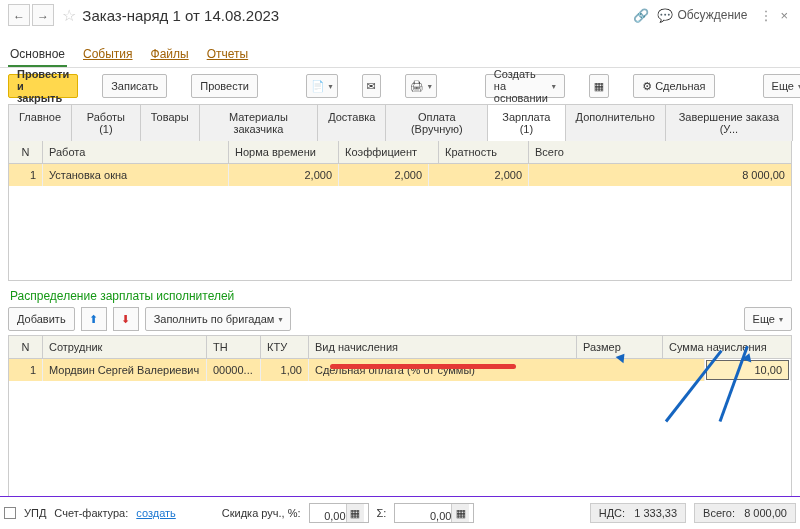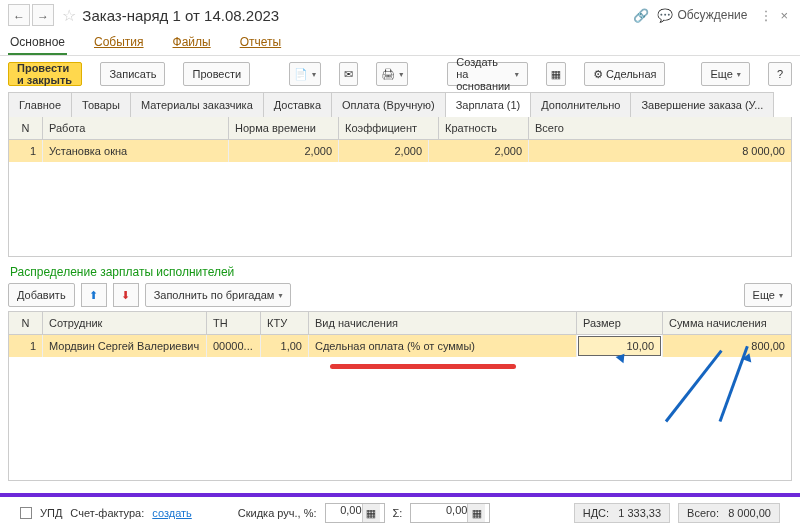--- a/index.html
+++ b/index.html
@@ -3,24 +3,24 @@
 <meta charset="utf-8">
 <style>
   * { box-sizing: border-box; margin: 0; padding: 0; }
   body { font-family: Arial, sans-serif; font-size: 11px; color: #333; background: #fff; width: 800px; height: 529px; overflow: hidden; }
   .titlebar { display: flex; align-items: center; padding: 4px 8px; height: 30px; }
   .nav-btn { width: 22px; height: 22px; border: 1px solid #ccc; background: #fafafa; display: inline-flex; align-items: center; justify-content: center; margin-right: 2px; font-size: 12px; color: #555; }
   .star { color: #ccc; font-size: 16px; margin: 0 6px; }
   .title { font-size: 15px; color: #333; }
   .spacer { flex: 1; }
   .tb-icon { color: #888; margin: 0 4px; font-size: 13px; }
-  .subtabs { display: flex; height: 26px; align-items: flex-end; padding: 0 8px; border-bottom: 1px solid #ddd; gap: 25px; }
+  .subtabs { display: flex; height: 26px; align-items: flex-end; padding: 0 8px; border-bottom: 1px solid #ddd; gap: 14px; margin-top: 12px; }
   .subtab { padding: 4px 2px; border-bottom: 2px solid transparent; color: #a16207; text-decoration: underline; font-size: 12px; }
   .subtab.active { color: #333; font-weight: normal; border-bottom: 2px solid #3a8a3a; text-decoration: none; }
-  .toolbar { display: flex; padding: 6px 8px; gap: 18px; flex-wrap: nowrap; }
+  .toolbar { display: flex; padding: 6px 8px; gap: 24px; flex-wrap: nowrap; }
   .btn { height: 24px; border: 1px solid #bbb; background: #fafafa; padding: 0 8px; display: inline-flex; align-items: center; font-size: 11px; border-radius: 2px; gap: 4px; }
   .btn.yellow { background: #ffd84d; border-color: #e0b000; font-weight: bold; }
   .btn .down { font-size: 8px; color: #666; }
   .gear::before { content: "⚙"; margin-right: 3px; }
   .tabs { display: flex; padding: 0 8px; }
   .tab { padding: 6px 10px; font-size: 11px; border: 1px solid #ccc; border-bottom: none; background: #f1f1f1; margin-right: -1px; text-align: center; }
   .tab.active { background: #fff; position: relative; z-index: 2; }
   .grid-head { display: flex; background: #f3f3ea; border-bottom: 1px solid #ccc; }
   .grid-head > div { padding: 5px 6px; border-right: 1px solid #ccc; font-size: 11px; }
   .grid-row { display: flex; background: #ffe8a8; }
@@ -30,24 +30,24 @@
   .toolbar-sm { display: flex; align-items: center; gap: 6px; padding: 0 8px 4px; }
   .btn-sq { width: 26px; height: 24px; border: 1px solid #bbb; display: inline-flex; align-items: center; justify-content: center; background: #fafafa; }
   .blue-up { color: #1976d2; }
   .blue-dn { color: #d32f2f; }
   .grid2-row { display: flex; background: #ffe8a8; }
   .grid2-row > div { padding: 5px 6px; border-right: 1px solid #eee; font-size: 11px; }
   .cell-edit { border: 1px solid #666; background: #fff0c0; padding: 3px 6px; text-align: right; margin: 1px; }
   .underline-red { position: absolute; width: 186px; height: 5px; background: #e53935; border-radius: 3px; left: 330px; top: 364px; }
   .arrow-line { position: absolute; background: #1565c0; transform-origin: left center; }
   .arrowhead { position: absolute; width: 0; height: 0; border-left: 8px solid #1565c0; border-top: 5px solid transparent; border-bottom: 5px solid transparent; }
-  .footer { position: absolute; bottom: 0; left: 0; right: 0; display: flex; align-items: center; padding: 6px 20px; border-top: 4px solid #6d28d9; gap: 8px; font-size: 11px; background: #fff; }
+  .footer { position: absolute; bottom: 0; left: 0; right: 0; display: flex; align-items: center; padding: 6px 4px; border-top: 1px solid #6d28d9; gap: 8px; font-size: 11px; background: #fff; }
   .chk { width: 12px; height: 12px; border: 1px solid #888; display: inline-block; }
   .link { color: #1976d2; text-decoration: underline; }
-  .fld { border: 1px solid #bbb; height: 20px; padding: 0 4px; display: inline-flex; align-items: flex-start; background: #fff; }
+  .fld { border: 1px solid #bbb; height: 20px; padding: 0 4px; display: inline-flex; align-items: flex-end; background: #fff; }
   .fld-icon { background: #eee; width: 18px; height: 18px; display: inline-flex; align-items: center; justify-content: center; border-left: 1px solid #ccc; }
   .totalbox { background: #eee; padding: 3px 8px; border: 1px solid #ccc; }
 </style>
 </head>
 <body>
 
 <div class="titlebar">
   <span class="nav-btn">←</span>
   <span class="nav-btn">→</span>
   <span class="star">☆</span>
@@ -103,20 +103,21 @@
   <span class="spacer"></span>
   <span class="btn">
       <span>Еще</span>
       <span class="down">▾</span>
     </span>
   <span class="btn">?</span>
 </div>
 
 <div class="tabs">
   <span class="tab">Главное</span>
+  <span class="tab">Работы (1)</span>
   <span class="tab">Товары</span>
   <span class="tab">Материалы заказчика</span>
   <span class="tab">Доставка</span>
   <span class="tab">Оплата (Вручную)</span>
   <span class="tab active">Зарплата (1)</span>
   <span class="tab">Дополнительно</span>
   <span class="tab">Завершение заказа (У...</span>
 </div>
 
 <div style="margin:0 8px;height:140px;border:1px solid #ccc;border-top:none;overflow:hidden">
@@ -173,21 +174,20 @@
   </div>
   <div class="grid2-row">
     <div style="width:34px;text-align:right">1</div>
     <div style="width:164px">Мордвин Сергей Валериевич</div>
     <div style="width:54px">00000...</div>
     <div style="width:48px" class="right">1,00</div>
     <div style="flex:1">Сдельная оплата (% от суммы)</div>
     <div style="width:86px;padding:0;background:#fff">
         <div class="cell-edit">10,00</div>
       </div>
-    <div style="width:128px;border-right:none" class="right">800,00</div>
   </div>
 </div>
 
 <div class="underline-red"></div>
 <div class="arrow-line" style="width:90px;height:3px;left:666px;top:420px;transform:rotate(-52deg)"></div>
 <div class="arrowhead" style="left:618px;top:352px;transform:rotate(-52deg)"></div>
 <div class="arrow-line" style="width:80px;height:3px;left:720px;top:420px;transform:rotate(-70deg)"></div>
 <div class="arrowhead" style="left:744px;top:352px;transform:rotate(-70deg)"></div>
 
 <div class="footer">

